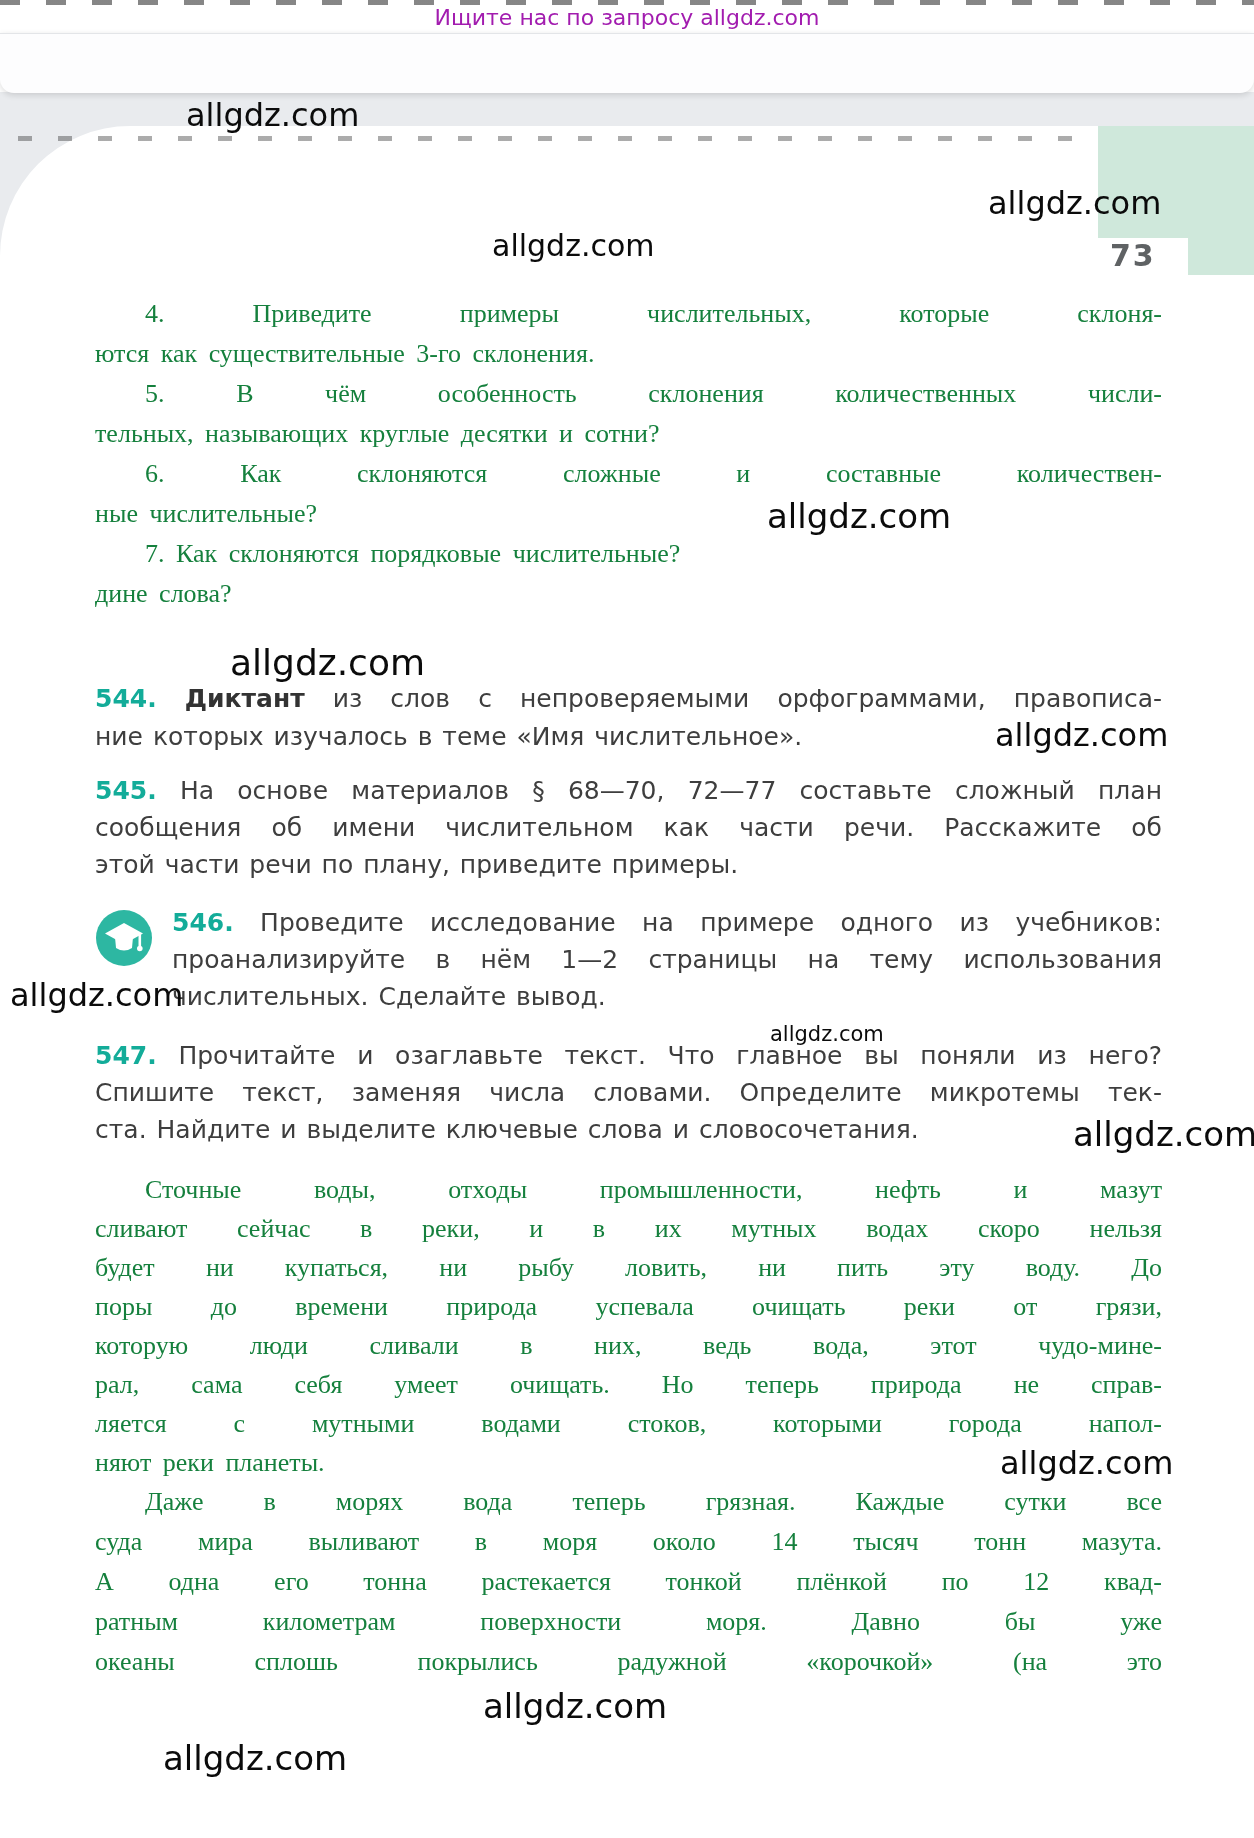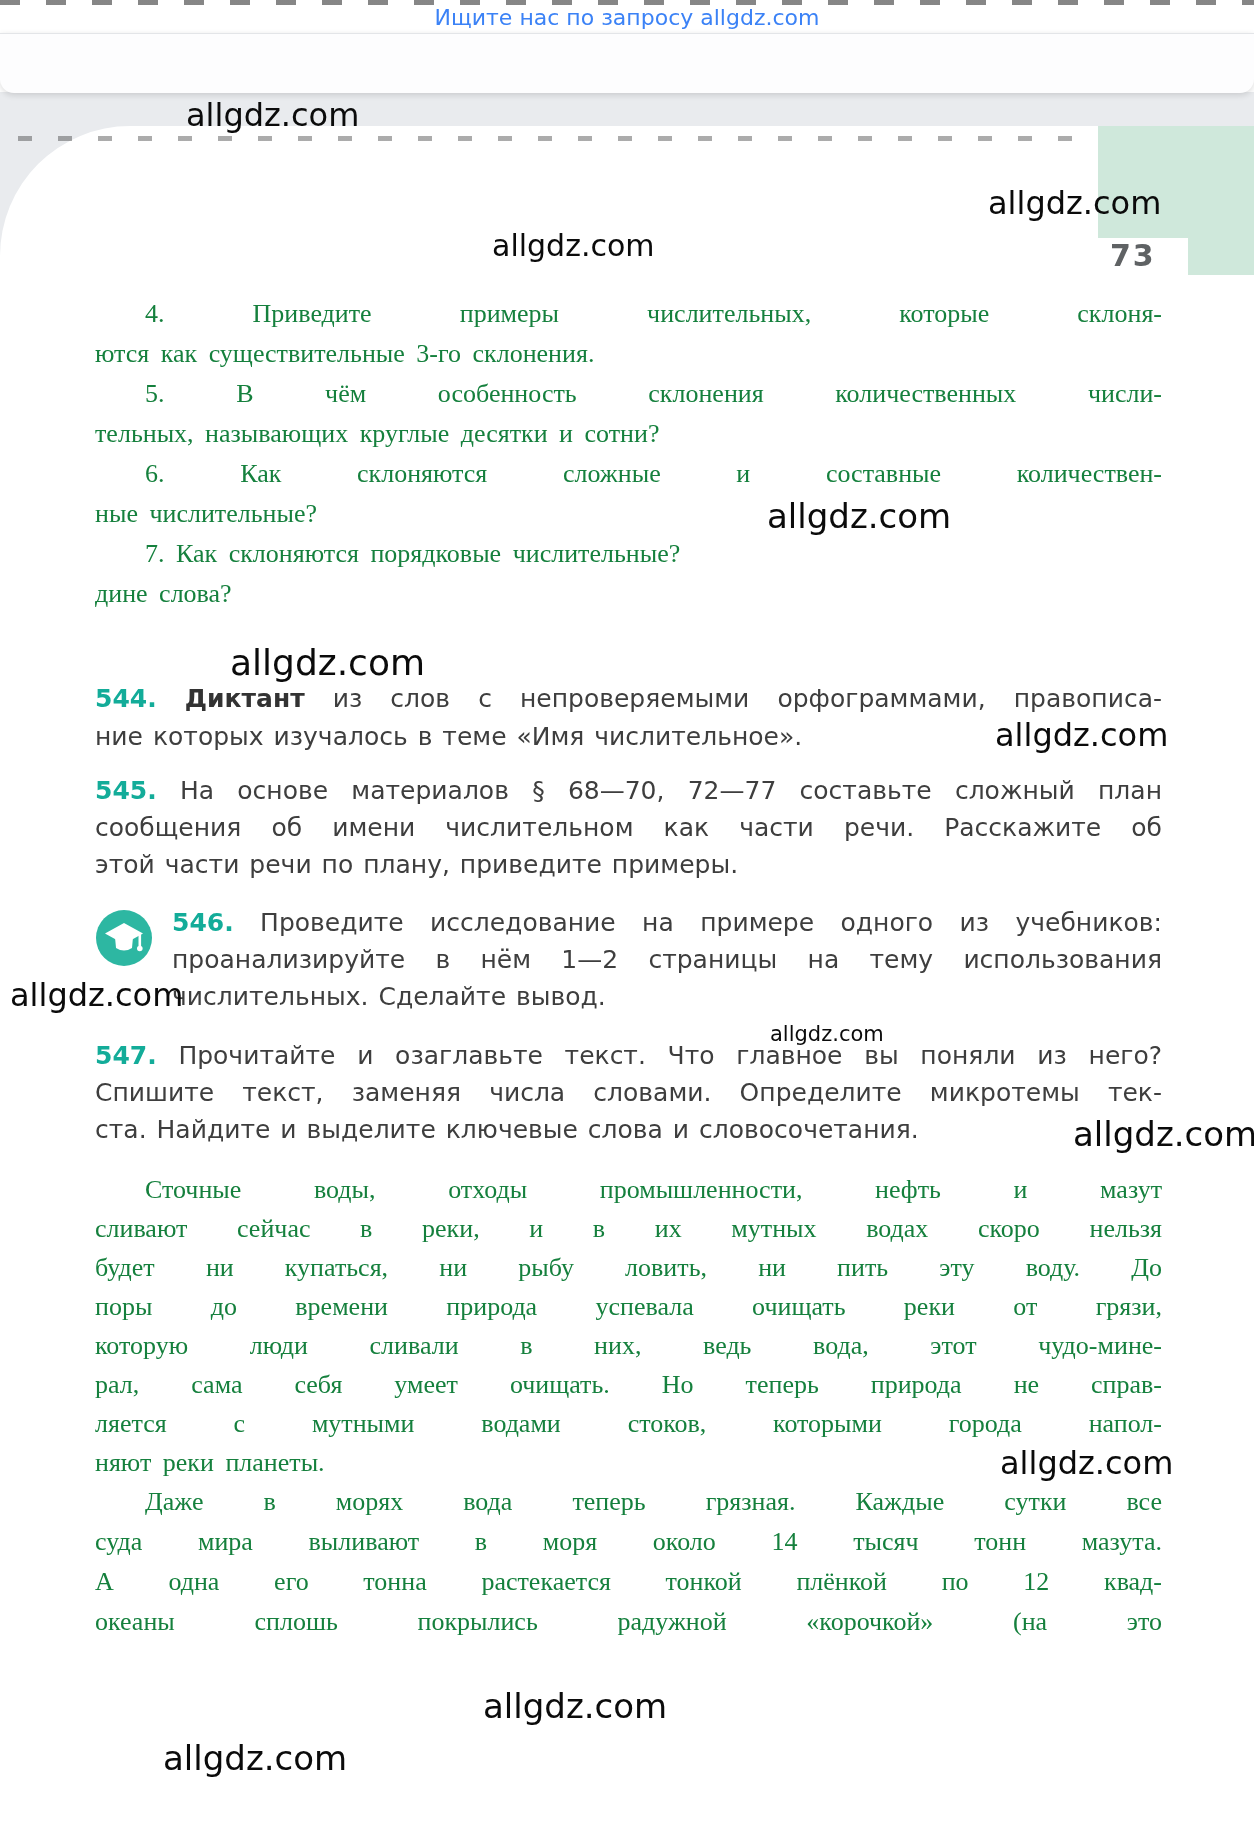--- a/index.html
+++ b/index.html
@@ -10,21 +10,21 @@
     font-family:"DejaVu Sans","Liberation Sans",sans-serif;
     overflow:hidden;
   }
   .abs{position:absolute;}
 
   
   .promo{
     top:4px;left:0;width:100%;
     text-align:center;
     font-size:22px;line-height:28px;
-    color:#3b82f6;
+    color:#a21caf;
     z-index:6;
   }
 
   
   .dashes{
     height:5px;z-index:3;
     background:repeating-linear-gradient(90deg,rgba(35,35,35,.55) 0 20px,transparent 20px 46px);
   }
   .dashes.light{
     background:repeating-linear-gradient(90deg,rgba(35,35,35,.38) 0 14px,transparent 14px 40px);
@@ -188,16 +188,17 @@
   <div class="t-line">которую люди сливали в них, ведь вода, этот чудо-мине-</div>
   <div class="t-line">рал, сама себя умеет очищать. Но теперь природа не справ-</div>
   <div class="t-line">ляется с мутными водами стоков, которыми города напол-</div>
   <div class="t-line nat">няют реки планеты.</div>
 </div>
 
 <div class="abs serif-block p2">
   <div class="t-line ind">Даже в морях вода теперь грязная. Каждые сутки все</div>
   <div class="t-line">суда мира выливают в моря около 14 тысяч тонн мазута.</div>
   <div class="t-line">А одна его тонна растекается тонкой плёнкой по 12 квад-</div>
+  <div class="t-line">ратным километрам поверхности моря. Давно бы уже</div>
   <div class="t-line">океаны сплошь покрылись радужной «корочкой» (на это</div>
 </div>
 
 <div class="abs footer">allgdz com  //  аллгдз ком  //  аллгдз com</div>
 
 </body></html>

